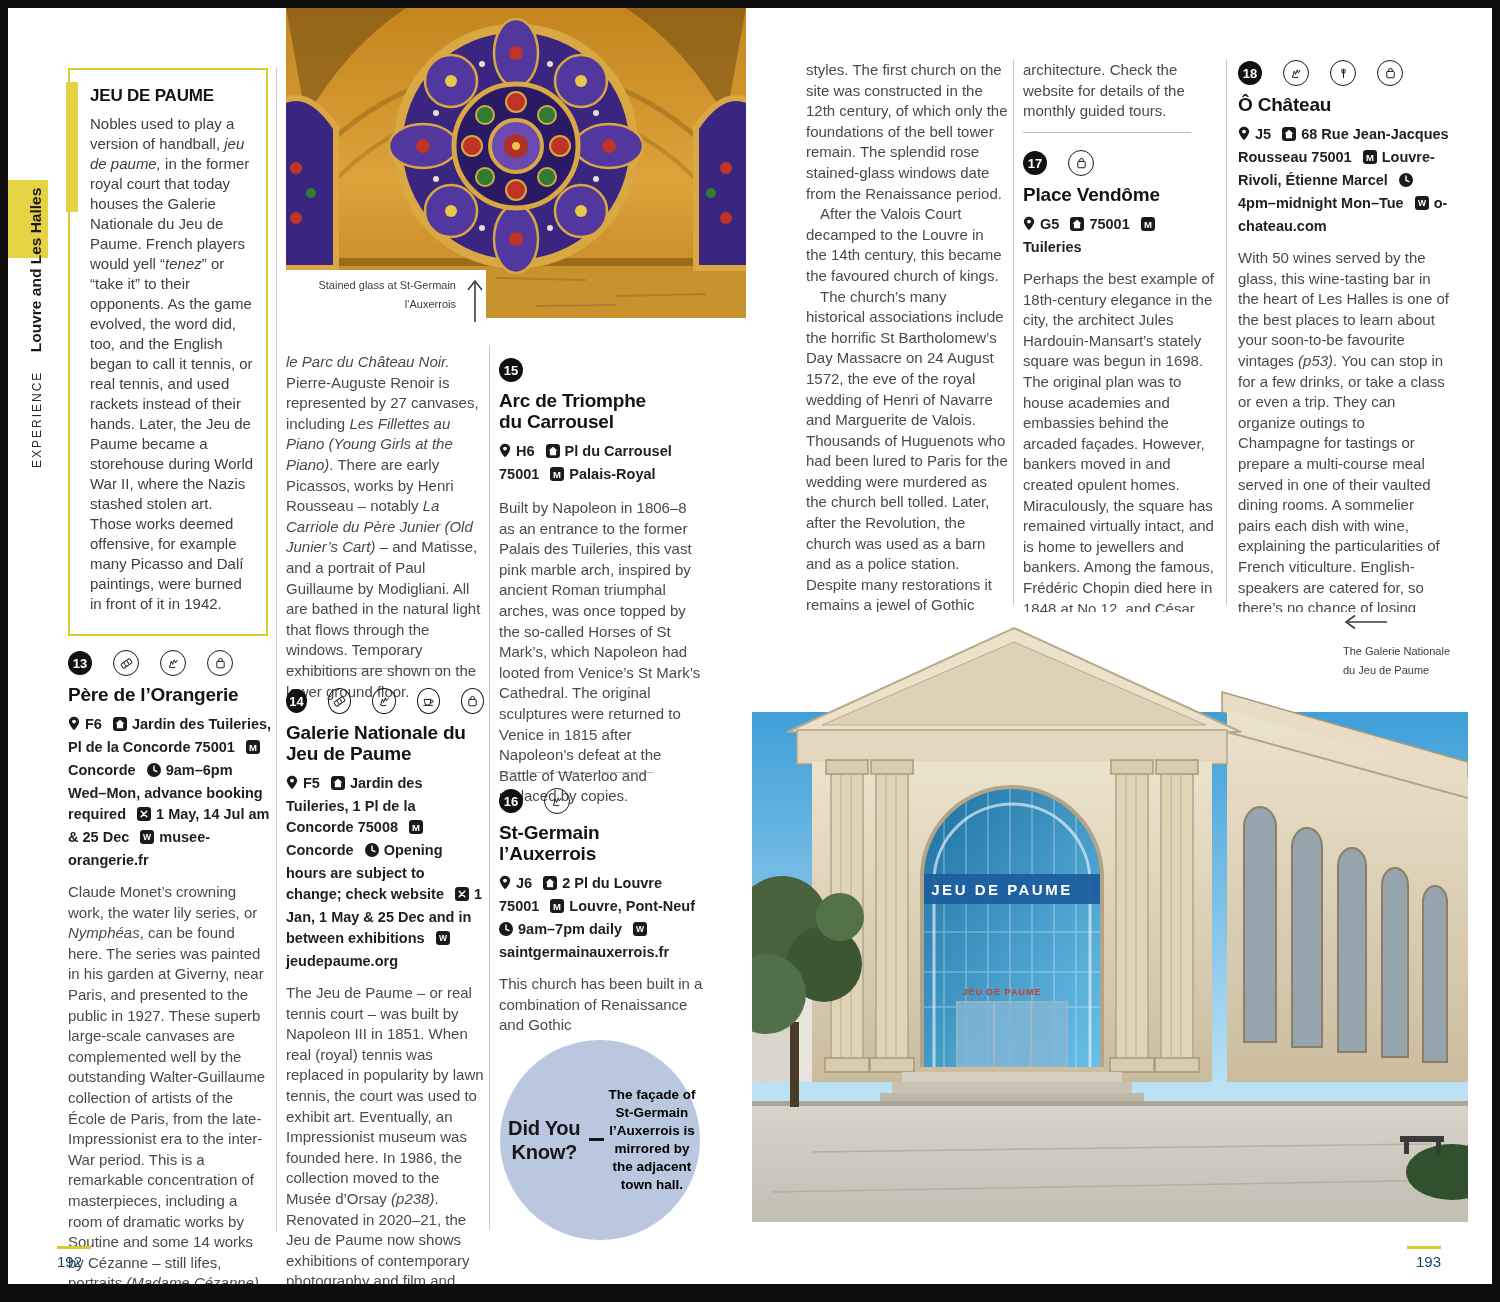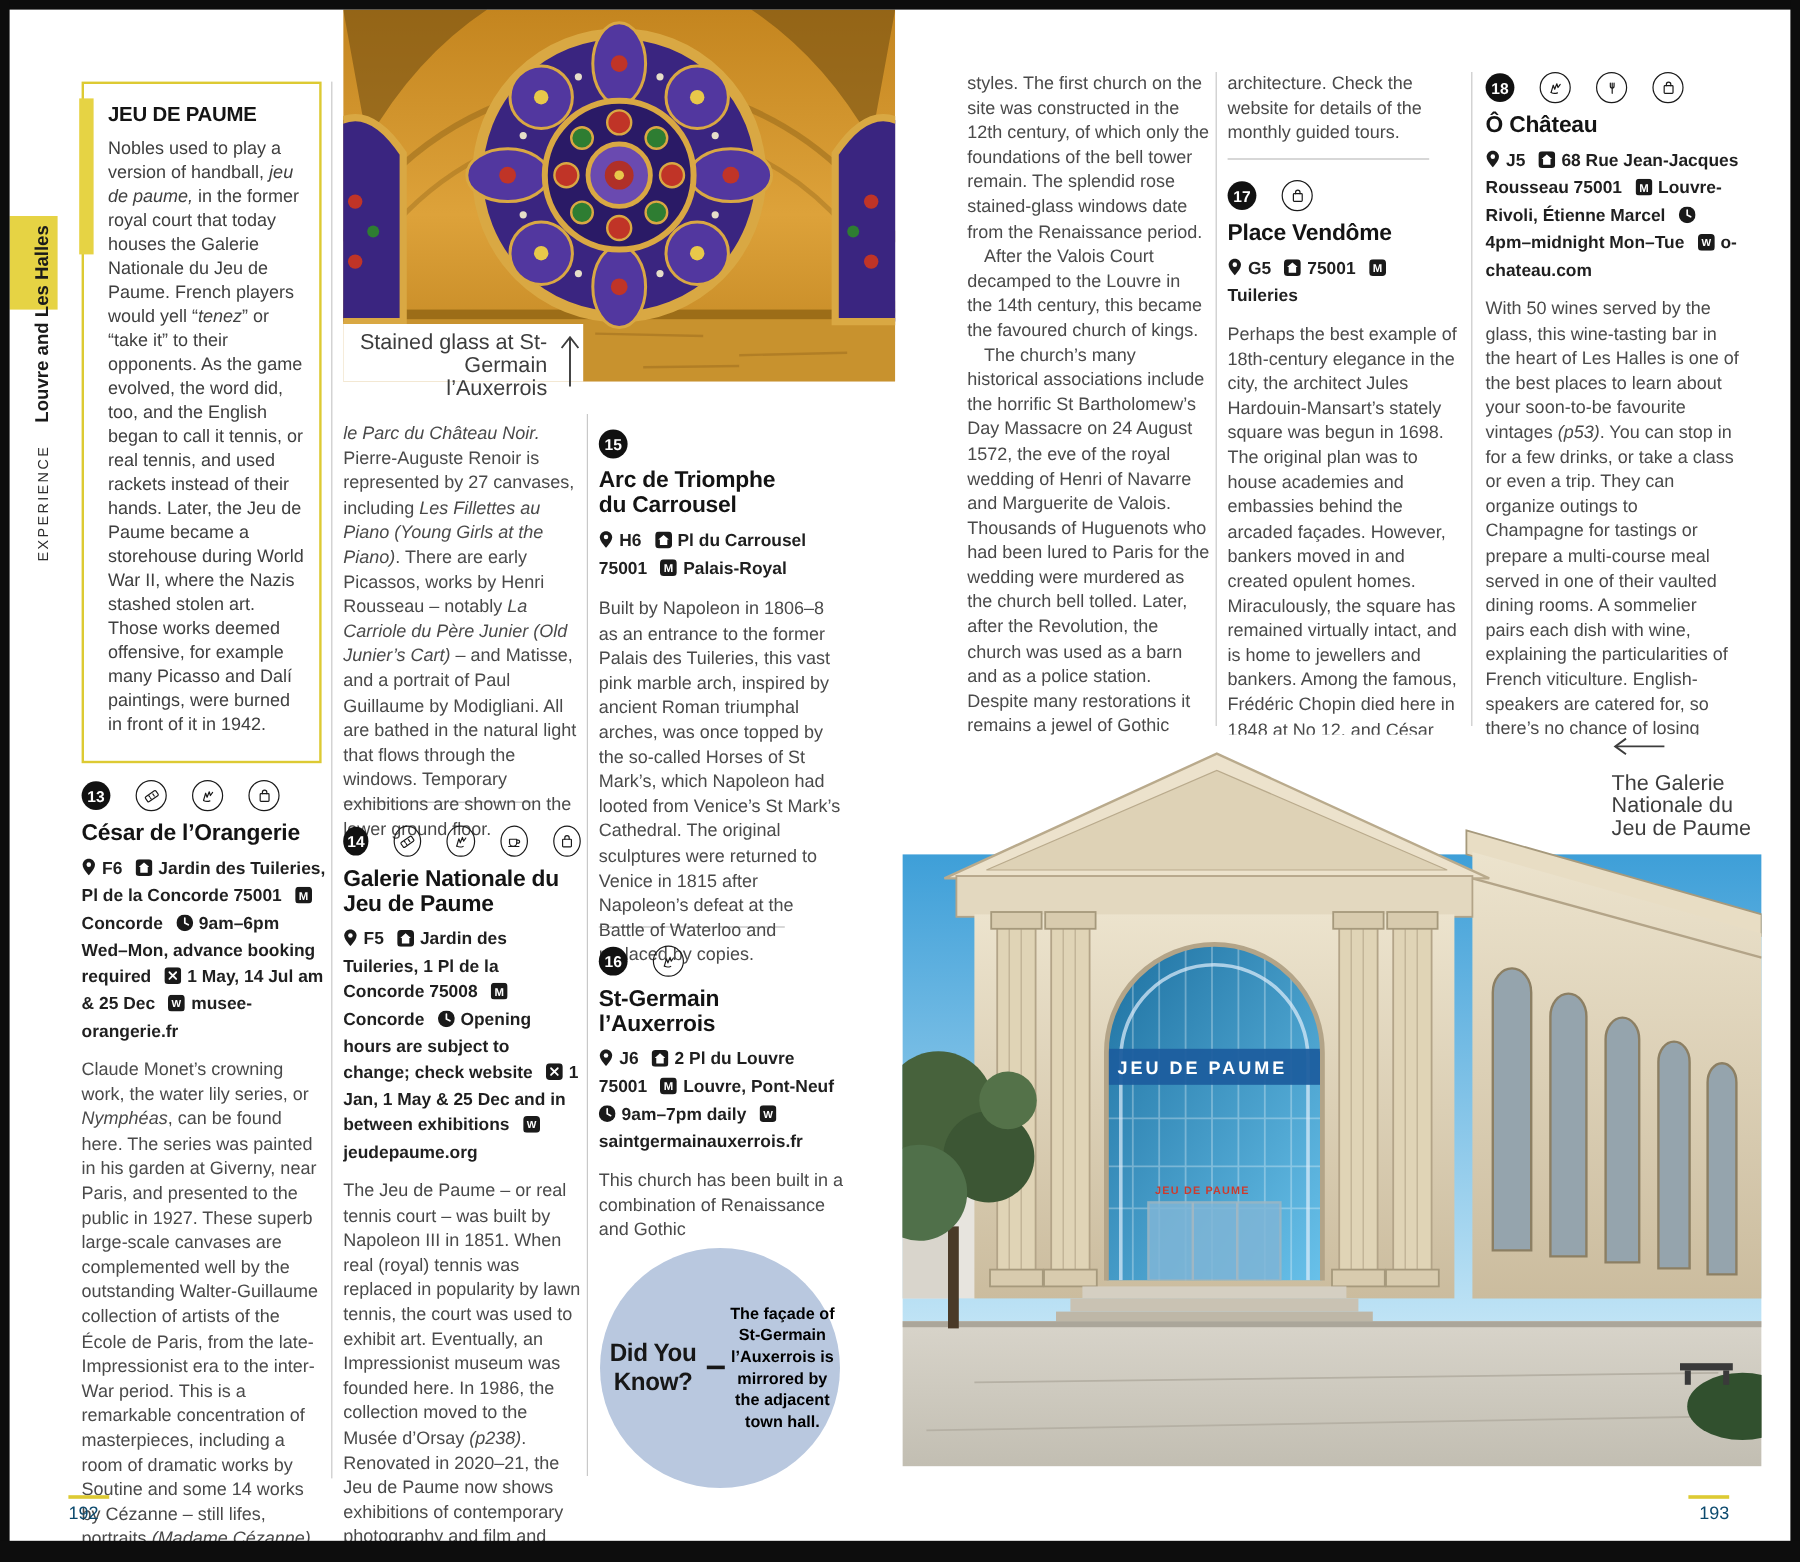--- a/index.html
+++ b/index.html
@@ -33,21 +33,21 @@
   .entry-title{margin:0 0 9px 0;font-size:19px;font-weight:800;line-height:21px;color:#141414;
                letter-spacing:-0.2px;white-space:pre-line;}
   .info{font-size:14.5px;font-weight:700;color:#1f1f1f;line-height:21px;margin:0 0 11px 0;}
   .info .icn{display:inline-block;vertical-align:-2px;margin:0 5px 0 0;}
   .info .icn + .itx{margin-right:7px;}
   .ebody p, .flow p{margin:0;font-size:15px;line-height:20.6px;color:#4a4a4a;}
   .ebody p + p, .flow p + p{text-indent:14px;}
   .flow{position:absolute;}
 
   
-  .caption{font-size:18px;line-height:19px;color:#3d3d3d;}
+  .caption{font-size:11px;line-height:19px;color:#3d3d3d;}
   .sg-caption{position:absolute;left:286px;top:270px;width:200px;height:48px;background:#fff;
               display:flex;align-items:flex-start;justify-content:flex-end;padding-top:6px;box-sizing:border-box;}
   .sg-caption .caption{text-align:right;max-width:158px;}
   .photo-caption{position:absolute;left:1343px;top:614px;width:118px;}
   .photo-caption .caption{margin-top:8px;}
 
   
   .dyk{position:absolute;left:500px;top:1040px;width:200px;height:200px;border-radius:50%;
        display:flex;flex-direction:row;align-items:center;justify-content:center;text-align:center;}
   .dyk h3{margin:0;font-size:21px;font-weight:800;letter-spacing:-0.3px;color:#171717;transform:scaleX(.96);}
@@ -208,21 +208,21 @@
             <path d="M6.5,17 Q10,19 14,17.5" fill="none" stroke="#1a1a1a" stroke-width="1.4" stroke-linecap="round" stroke-linejoin="round"></path>
           </svg>
         </span>
         <span class="cat-icon">
           <svg width="17" height="17" viewBox="0 0 24 24">
             <rect x="6.8" y="9" width="10.4" height="9" rx="1" fill="none" stroke="#1a1a1a" stroke-width="1.4" stroke-linecap="round" stroke-linejoin="round"></rect>
             <path d="M9.4,9 V7.4a2.6,2.6 0 0 1 5.2,0 V9" fill="none" stroke="#1a1a1a" stroke-width="1.4" stroke-linecap="round" stroke-linejoin="round"></path>
           </svg>
         </span>
       </div>
-      <h3 class="entry-title">César de l’Orangerie</h3>
+      <h3 class="entry-title">Père de l’Orangerie</h3>
       <p class="info"><span class="icn"><svg width="12" height="15" viewBox="0 0 14 17">
             <path d="M7,0.5 C3.7,0.5 1,3.1 1,6.3 C1,10.4 7,16.5 7,16.5 s6,-6.1 6,-10.2 C13,3.1 10.3,0.5 7,0.5 z" fill="#1a1a1a"></path>
             <circle cx="7" cy="6.2" r="2.2" fill="#fff"></circle>
           </svg></span><span class="itx">F6 </span><span class="icn"><svg width="14" height="14" viewBox="0 0 14 14">
             <rect width="14" height="14" rx="3.2" fill="#1a1a1a"></rect>
             <path d="M7,2.8 L2.6,6.6 h1.3 V11.2 h6.2 V6.6 h1.3 z" fill="#fff"></path>
           </svg></span><span class="itx">Jardin des Tuileries, Pl de la Concorde 75001 </span><span class="icn"><svg width="14" height="14" viewBox="0 0 14 14">
             <rect width="14" height="14" rx="3.2" fill="#1a1a1a"></rect>
             <text x="7" y="10.6" text-anchor="middle" font-family="Liberation Sans, sans-serif" font-size="9.5" font-weight="bold" fill="#fff">M</text>
           </svg></span><span class="itx">Concorde </span><span class="icn"><svg width="14" height="14" viewBox="0 0 14 14">

